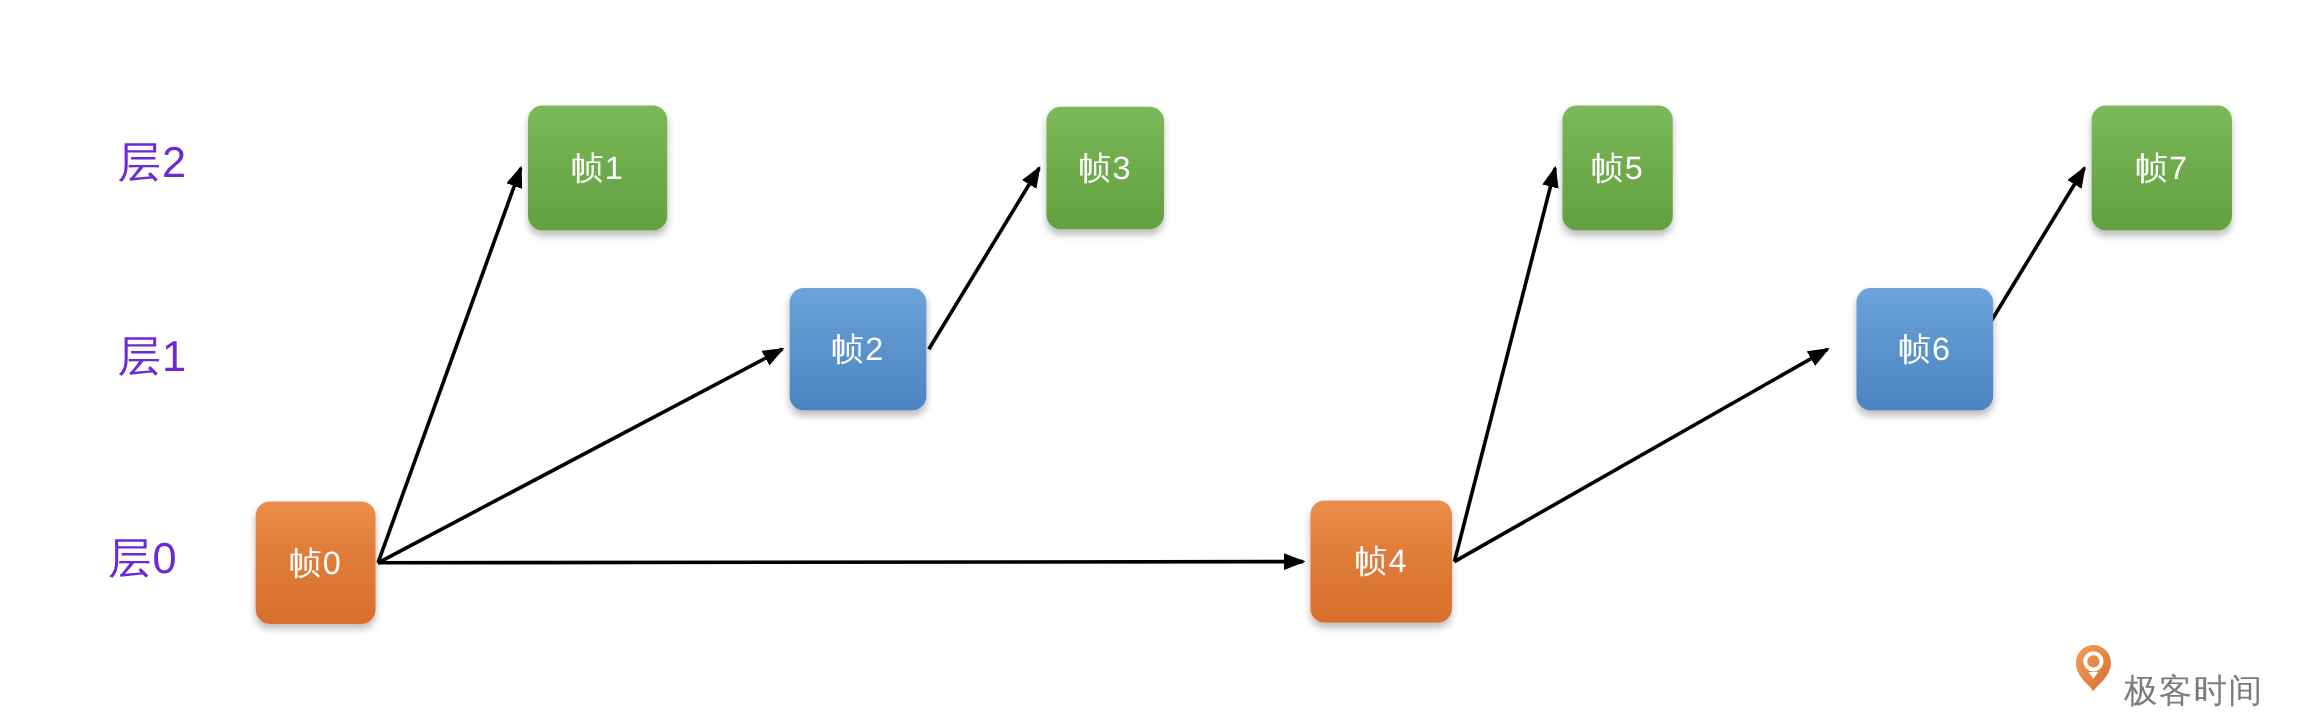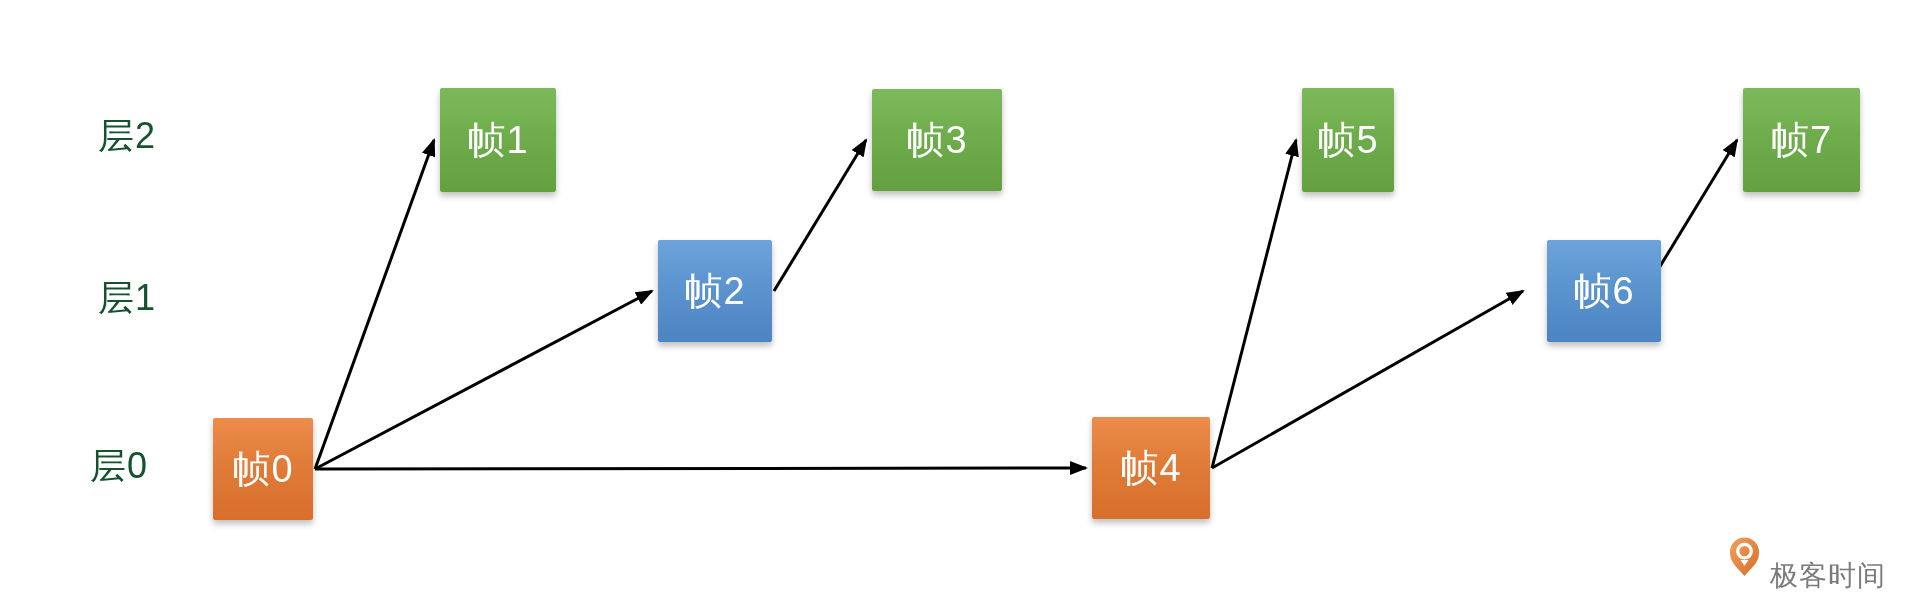--- a/index.html
+++ b/index.html
@@ -14,33 +14,33 @@
   #edges-layer {
     position: absolute;
     left: 0; top: 0;
     width: 1920px; height: 606px;
     pointer-events: none;
   }
   .layer-label {
     position: absolute;
     transform: translate(-50%, -50%);
     font-size: 36px;
-    color: #14532d;
+    color: #6d28d9;
     white-space: nowrap;
     letter-spacing: 1px;
   }
   .node {
     position: absolute;
     display: flex;
     align-items: center;
     justify-content: center;
     color: #ffffff;
-    font-size: 38px;
+    font-size: 27px;
     letter-spacing: 1px;
-    border-radius: 2px;
+    border-radius: 12px;
     box-shadow: 0 4px 6px rgba(0,0,0,0.25);
   }
   .node.orange { background: linear-gradient(180deg, #ec8c4b 0%, #e07c38 45%, #d86f2c 100%); }
   .node.green  { background: linear-gradient(180deg, #7cb95b 0%, #6fad4c 45%, #63a03f 100%); }
   .node.blue   { background: linear-gradient(180deg, #6ca3da 0%, #5b94ce 45%, #4c84c4 100%); }
   .watermark {
     position: absolute;
     left: 1728px;
     top: 517px;
     display: flex;
@@ -80,21 +80,21 @@
 
   <div id="labels-layer">
       <div class="layer-label" style="left: 127px; top: 136px;">层2</div>
       <div class="layer-label" style="left: 127px; top: 298px;">层1</div>
       <div class="layer-label" style="left: 119px; top: 466px;">层0</div>
     </div>
   <div id="nodes-layer">
       <div class="node orange" style="left: 213px; top: 418px; width: 100px; height: 102px; text-align: right;">帧0</div>
       <div class="node green" style="left: 440px; top: 88px; width: 116px; height: 104px;">帧1</div>
       <div class="node blue" style="left: 658px; top: 240px; width: 114px; height: 102px;">帧2</div>
-      <div class="node green" style="left: 872px; top: 89px; width: 130px; height: 102px;">帧3</div>
+      <div class="node green" style="left: 872px; top: 89px; width: 98px; height: 102px;">帧3</div>
       <div class="node orange" style="left: 1092px; top: 417px; width: 118px; height: 102px;">帧4</div>
       <div class="node green" style="left: 1302px; top: 88px; width: 92px; height: 104px;">帧5</div>
       <div class="node blue" style="left: 1547px; top: 240px; width: 114px; height: 102px;">帧6</div>
       <div class="node green" style="left: 1743px; top: 88px; width: 117px; height: 104px;">帧7</div>
     </div>
 
   <div class="watermark">
     <svg width="33" height="41" viewBox="0 0 34 42">
       <defs>
         <linearGradient id="pin-grad" x1="0" y1="0" x2="1" y2="1">

